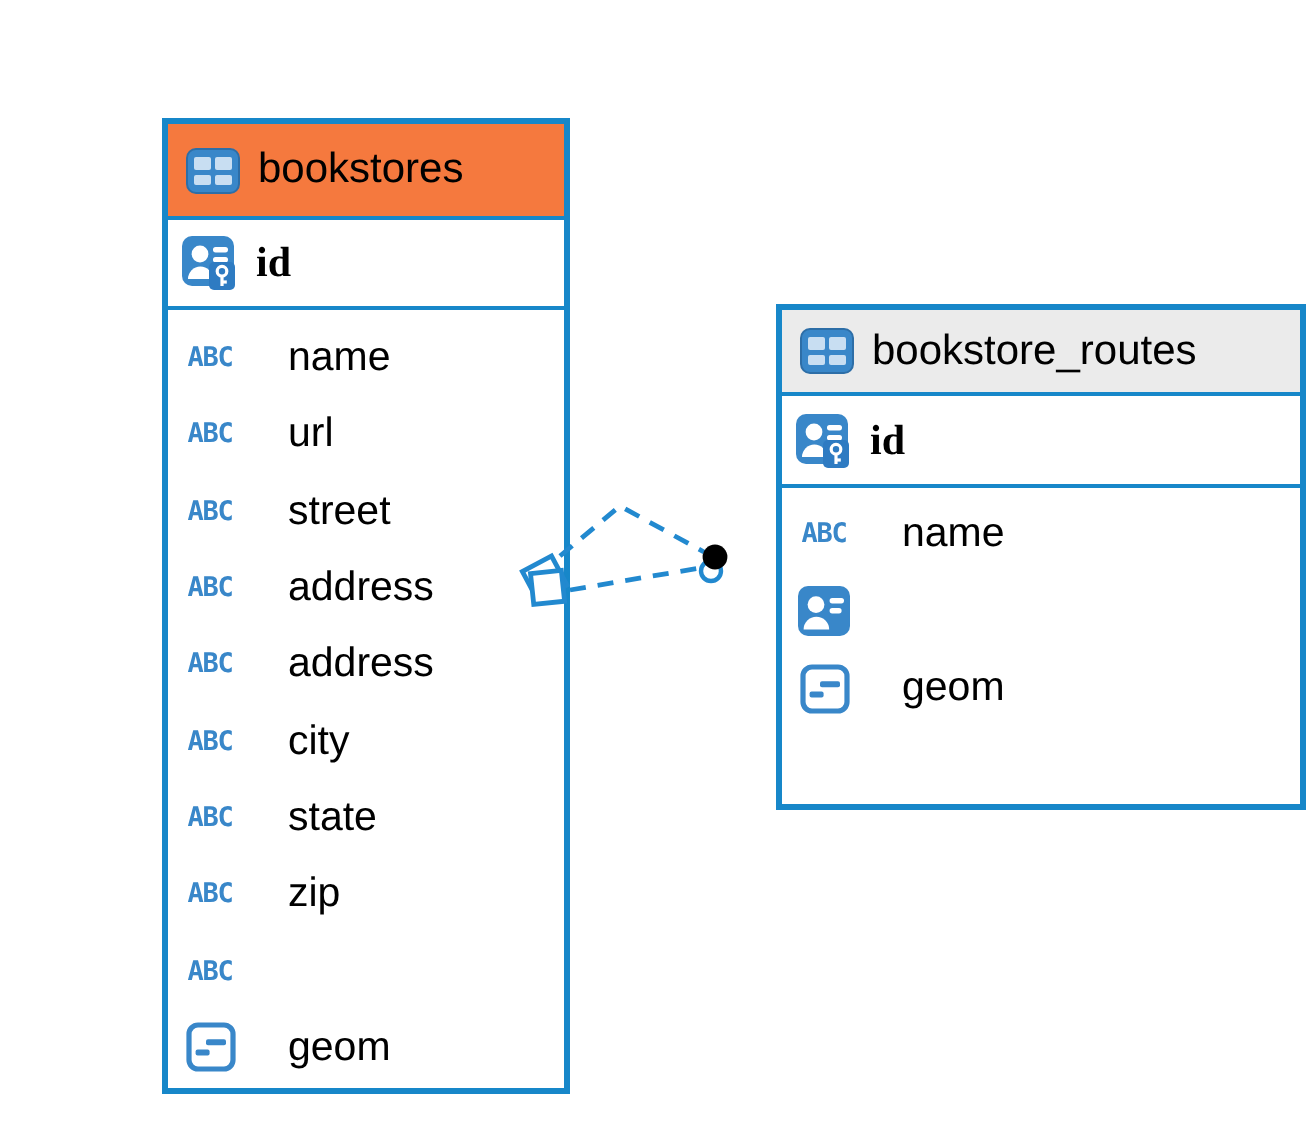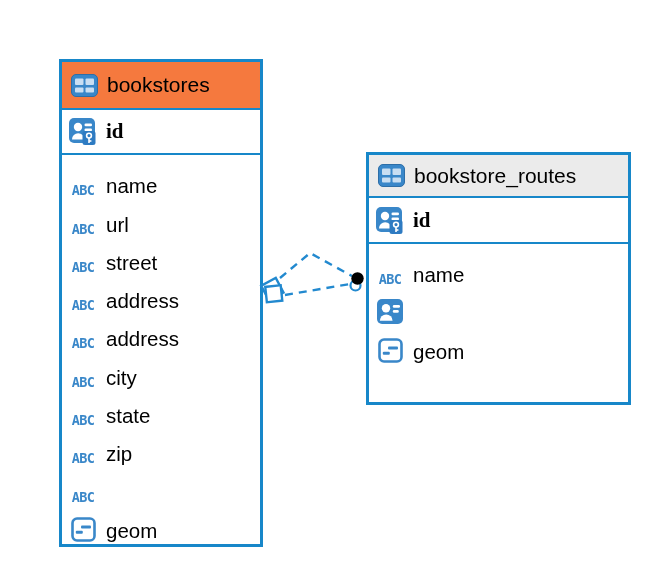--- a/index.html
+++ b/index.html
@@ -13,20 +13,21 @@
   *{margin:0;padding:0;box-sizing:border-box;}
   html,body{width:654px;height:570px;background:#ffffff;overflow:hidden;}
   body{position:relative;font-family:"Liberation Sans","DejaVu Sans",sans-serif;color:var(--text-color);}
 
   .erd-table{
     position:absolute;
     background:#ffffff;
     border:3px solid var(--table-border);
     display:flex;
     flex-direction:column;
+    margin-left:22px;
   }
   #table-bookstores{left:59px;top:59px;width:204px;height:488px;}
   #table-bookstore-routes{left:366px;top:152px;width:265px;height:253px;}
 
   .tbl-header{
     display:flex;align-items:center;gap:9px;
     padding-left:8px;flex:0 0 auto;
   }
   #table-bookstores .tbl-header{height:46px;background:var(--header-orange);}
   #table-bookstore-routes .tbl-header{height:41px;background:var(--header-gray);}
@@ -41,21 +42,21 @@
   .pk-label{font-size:21px;font-weight:700;font-family:Liberation Serif, serif;}
 
   .fields-section{
     border-top:2px solid var(--table-border);
     flex:1 1 auto;
   }
   #table-bookstores .fields-section{padding-top:5px;}
   #table-bookstore-routes .fields-section{padding-top:4px;}
 
   .field-row{
-    display:flex;align-items:flex-end;gap:9px;padding-left:7px;
+    display:flex;align-items:center;gap:25px;padding-left:7px;
   }
   #table-bookstores .field-row{height:38.3px;}
   #table-bookstore-routes .field-row{height:38.5px;}
   .field-label{font-size:20.5px;white-space:nowrap;}
 
   .icon-box{
     width:28px;height:27px;flex:0 0 28px;
     display:flex;align-items:center;justify-content:center;
   }
   .abc-glyph{

